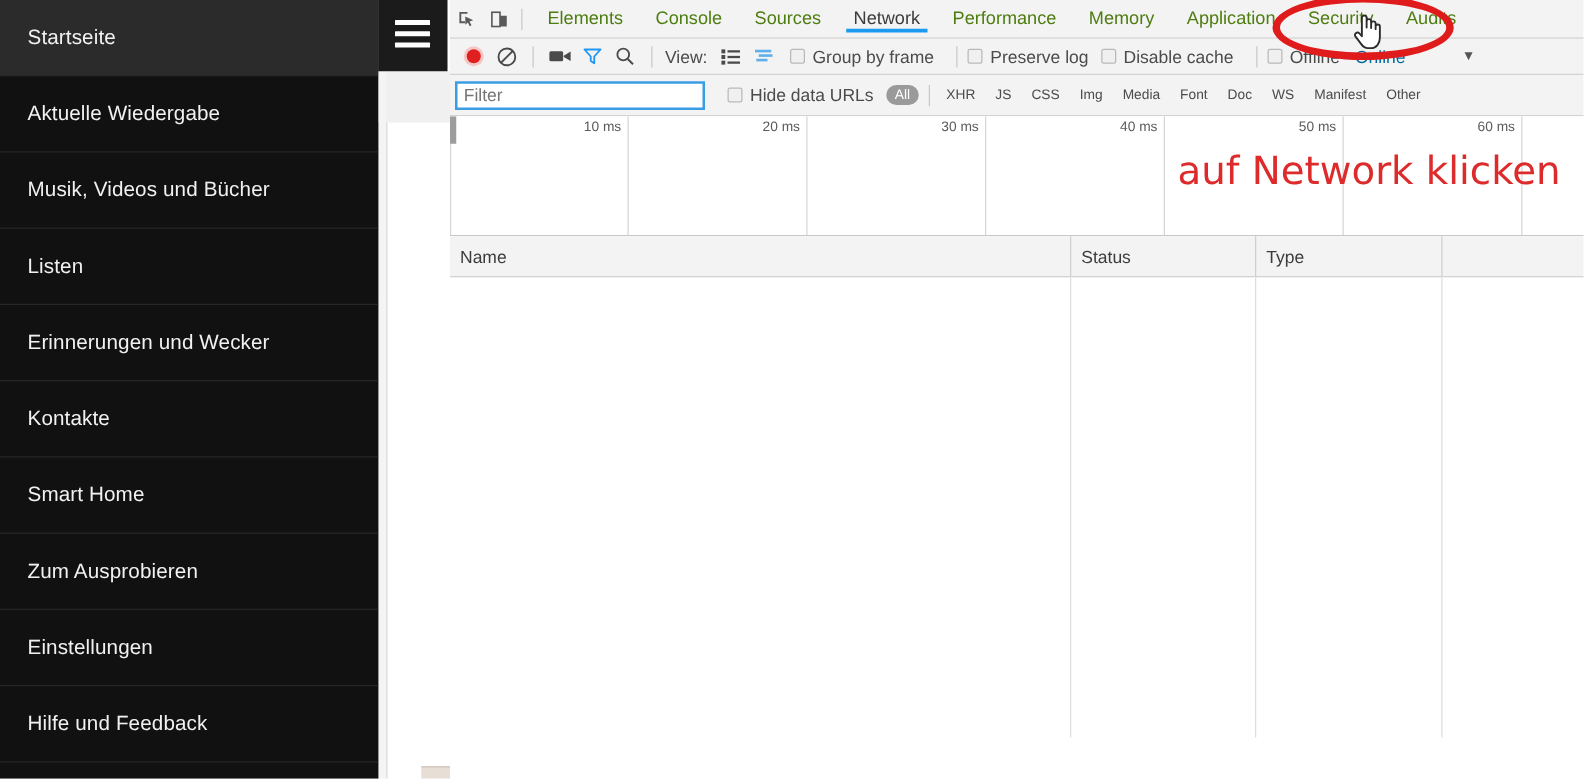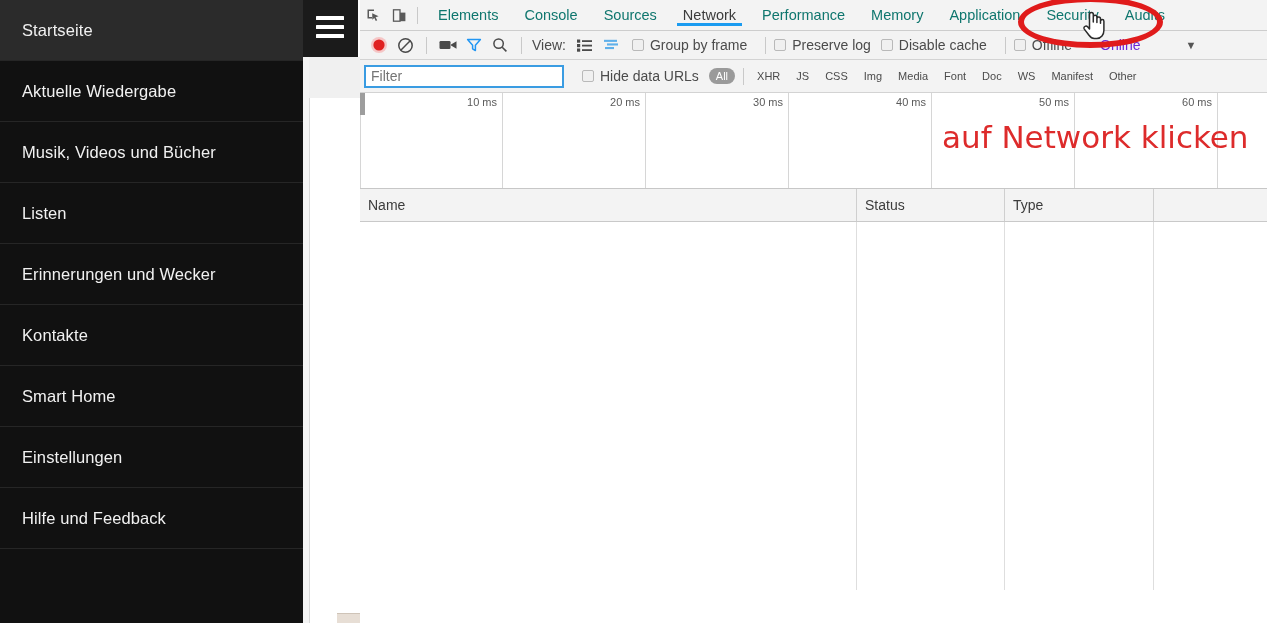--- a/index.html
+++ b/index.html
@@ -121,21 +121,21 @@
     width: 1px; height: 17px;
     background: #c9c9c9;
     margin: 0 7px 0 5px;
   }
   .tab {
     position: relative;
     padding: 0 13px;
     height: 30px;
     line-height: 30px;
     font-size: 14.5px;
-    color: #0f766e;
+    color: #4d7c0f;
     white-space: nowrap;
   }
   .tab.active { color: #3b3b3b; }
   .tab.active::after {
     content: "";
     position: absolute;
     left: 7px; right: 7px;
     bottom: 4px;
     height: 3px;
     background: #1a9bf0;
@@ -177,22 +177,22 @@
     margin-right: 6px;
     box-sizing: border-box;
     flex: none;
   }
   .chk-label {
     font-size: 14px;
     color: #4b4b4b;
   }
   .sel-value {
     font-size: 14px;
-    color: #6d28d9;
-    margin-left: 18px;
+    color: #0369a1;
+    margin-left: 2px;
   }
   #throttle-caret {
     font-size: 11px;
     color: #555;
     margin-left: 45px;
   }
 
   
   #filterbar {
     position: relative;
@@ -351,20 +351,23 @@
     <span>Listen</span>
   </div>
   <div class="nav-item">
     <span>Erinnerungen und Wecker</span>
   </div>
   <div class="nav-item">
     <span>Kontakte</span>
   </div>
   <div class="nav-item">
     <span>Smart Home</span>
+  </div>
+  <div class="nav-item">
+    <span>Zum Ausprobieren</span>
   </div>
   <div class="nav-item">
     <span>Einstellungen</span>
   </div>
   <div class="nav-item">
     <span>Hilfe und Feedback</span>
   </div>
 </div>
 
 <div id="gap-strip"></div>

